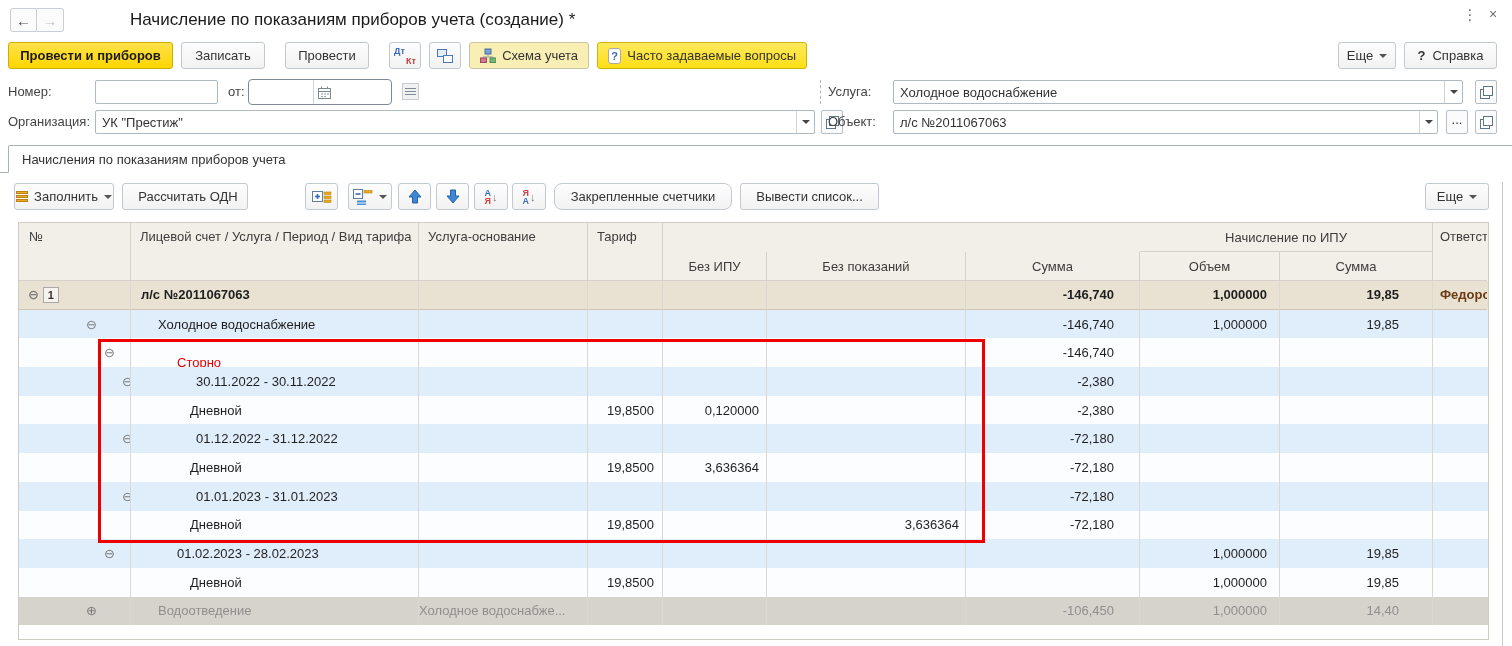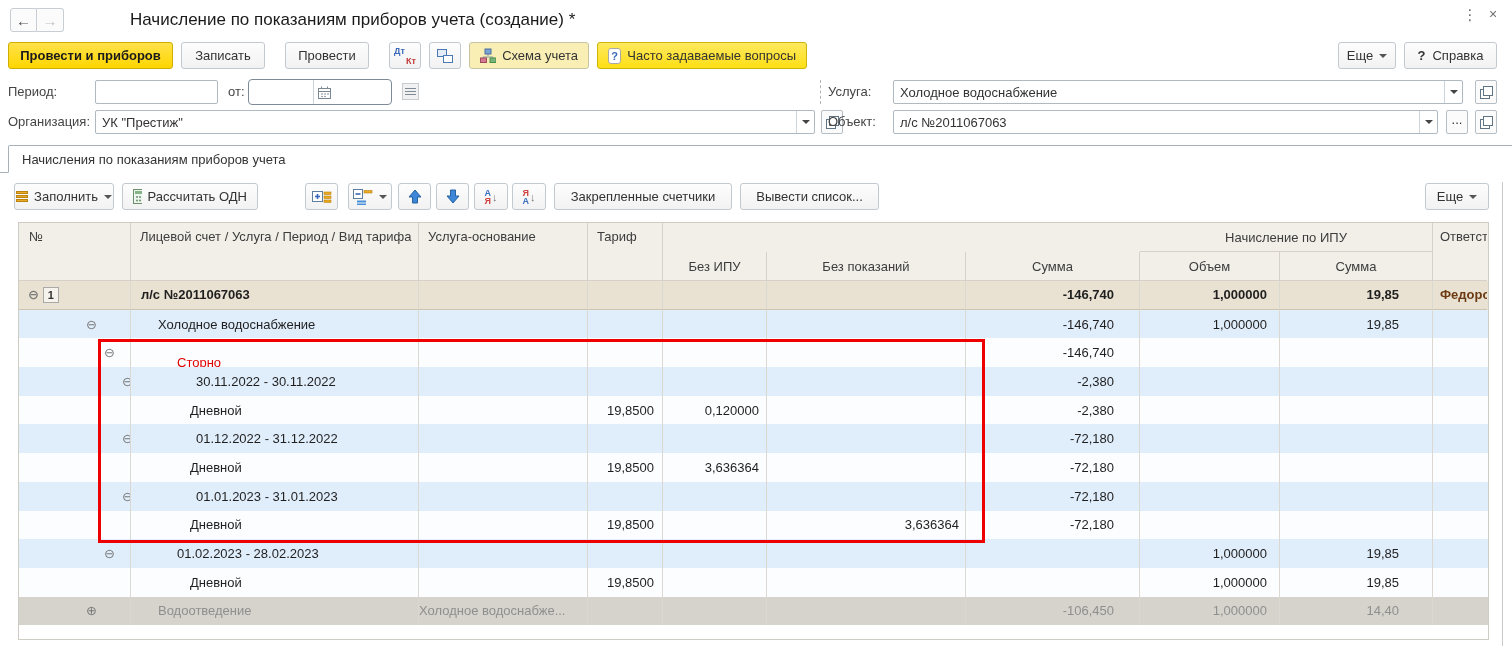--- a/index.html
+++ b/index.html
@@ -135,21 +135,21 @@
 </div>
 <div class="abs btn" style="left:1338px;top:42px;width:58px;">
     <span>Еще</span>
     <span class="caret"></span>
   </div>
 <div class="abs btn" style="left:1404px;top:42px;width:93px;">
     <b style="margin-right:7px;">?</b>
     <span>Справка</span>
   </div>
 
-<div class="abs lbl" style="left:8px;top:84px;">Период:</div>
+<div class="abs lbl" style="left:8px;top:84px;">Номер:</div>
 <div class="abs field" style="left:95px;top:80px;width:123px;">
     <span class="val"></span>
   </div>
 <div class="abs lbl" style="left:228px;top:84px;">от:</div>
 <div class="abs field focus" style="left:248px;top:79px;width:144px;">
   <span class="val">28.02.2023  0:00:00</span>
   <span style="border-left:1px solid #cdd4da;height:100%;display:flex;align-items:center;padding-left:4px;margin-right:-4px;">
     <svg width="13" height="13">
         <rect x="0.5" y="2.5" width="12" height="10" fill="#fff" stroke="#7a8894"></rect>
         <line x1="3.5" y1="0.5" x2="3.5" y2="3" stroke="#7a8894"></line>
@@ -227,21 +227,21 @@
 
 <div class="abs btn" style="left:14px;top:183px;width:100px;">
   <span class="bars" style="margin-right:6px;">
       <i></i>
       <i></i>
       <i></i>
     </span>
   <span>Заполнить</span>
     <span class="caret"></span>
 </div>
-<div class="abs btn" style="left:122px;top:183px;width:136px;">
+<div class="abs btn" style="left:122px;top:183px;width:126px;">
   <svg width="14" height="15" style="margin-right:6px;">
       <rect x="0.5" y="0.5" width="13" height="14" fill="#eef5ee" stroke="#6b8f6b"></rect>
       <rect x="2" y="2" width="10" height="3" fill="#86b386"></rect>
       <circle cx="4" cy="8" r="1" fill="#6b8f6b"></circle>
       <circle cx="7" cy="8" r="1" fill="#6b8f6b"></circle>
       <circle cx="10" cy="8" r="1" fill="#6b8f6b"></circle>
       <circle cx="4" cy="11.5" r="1" fill="#6b8f6b"></circle>
       <circle cx="7" cy="11.5" r="1" fill="#6b8f6b"></circle>
       <circle cx="10" cy="11.5" r="1" fill="#6b8f6b"></circle>
     </svg>
@@ -284,21 +284,21 @@
     </span>
     <span class="sortarrow">↓</span>
 </div>
 <div class="abs btn iconbtn" style="left:512px;top:183px;width:34px;">
   <span class="sorttxt">
       <span style="color:#d04040;">Я</span>
       <span style="color:#3a6ec0;">А</span>
     </span>
     <span class="sortarrow">↓</span>
 </div>
-<div class="abs btn" style="left:554px;top:183px;width:178px;">
+<div class="abs btn" style="left:554px;top:183px;width:178px;border-radius:8px;">
     <span>Закрепленные счетчики</span>
   </div>
 <div class="abs btn" style="left:740px;top:183px;width:139px;">
     <span>Вывести список...</span>
   </div>
 <div class="abs btn" style="left:1425px;top:183px;width:64px;">
     <span>Еще</span>
     <span class="caret"></span>
   </div>
 

